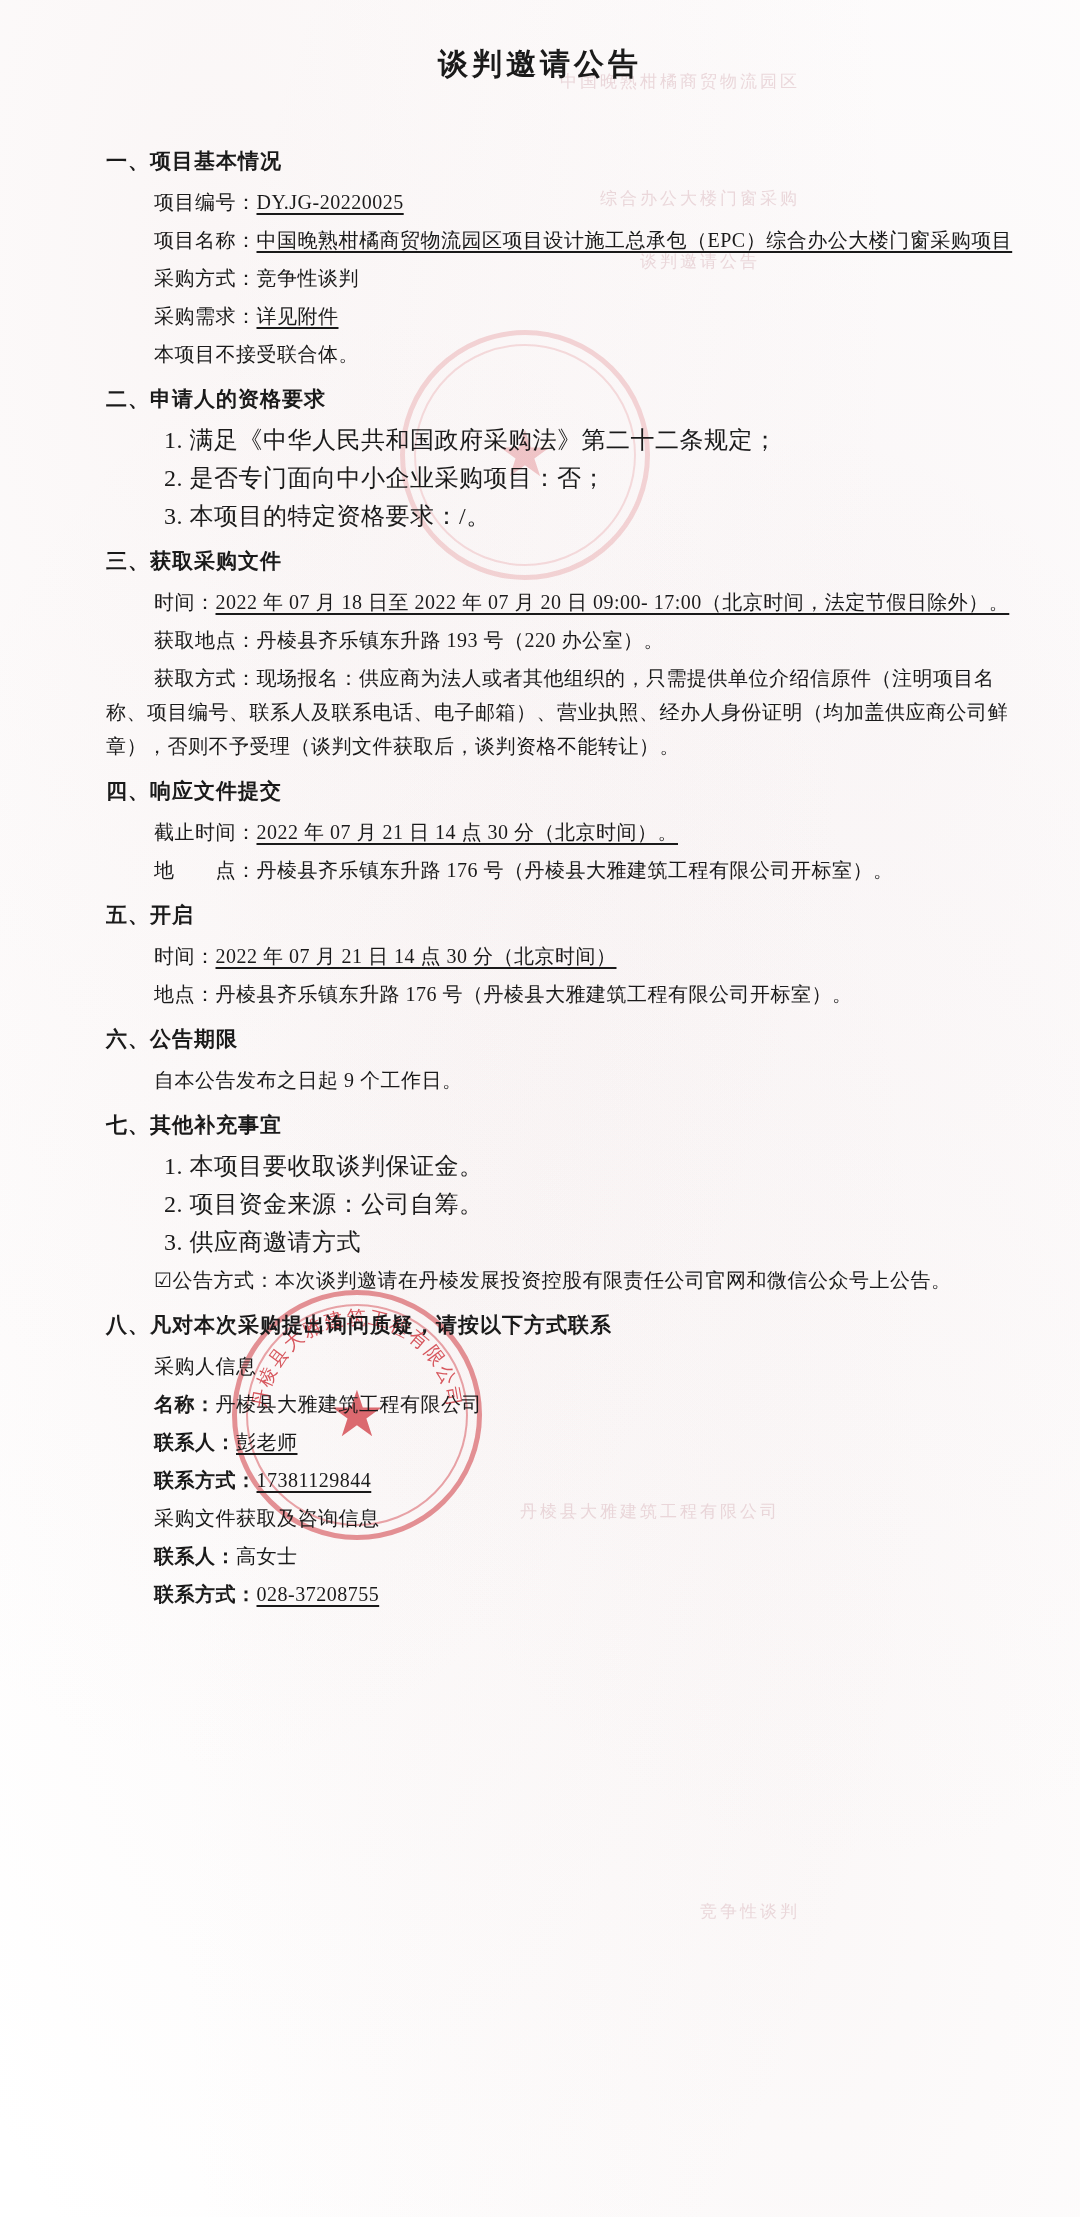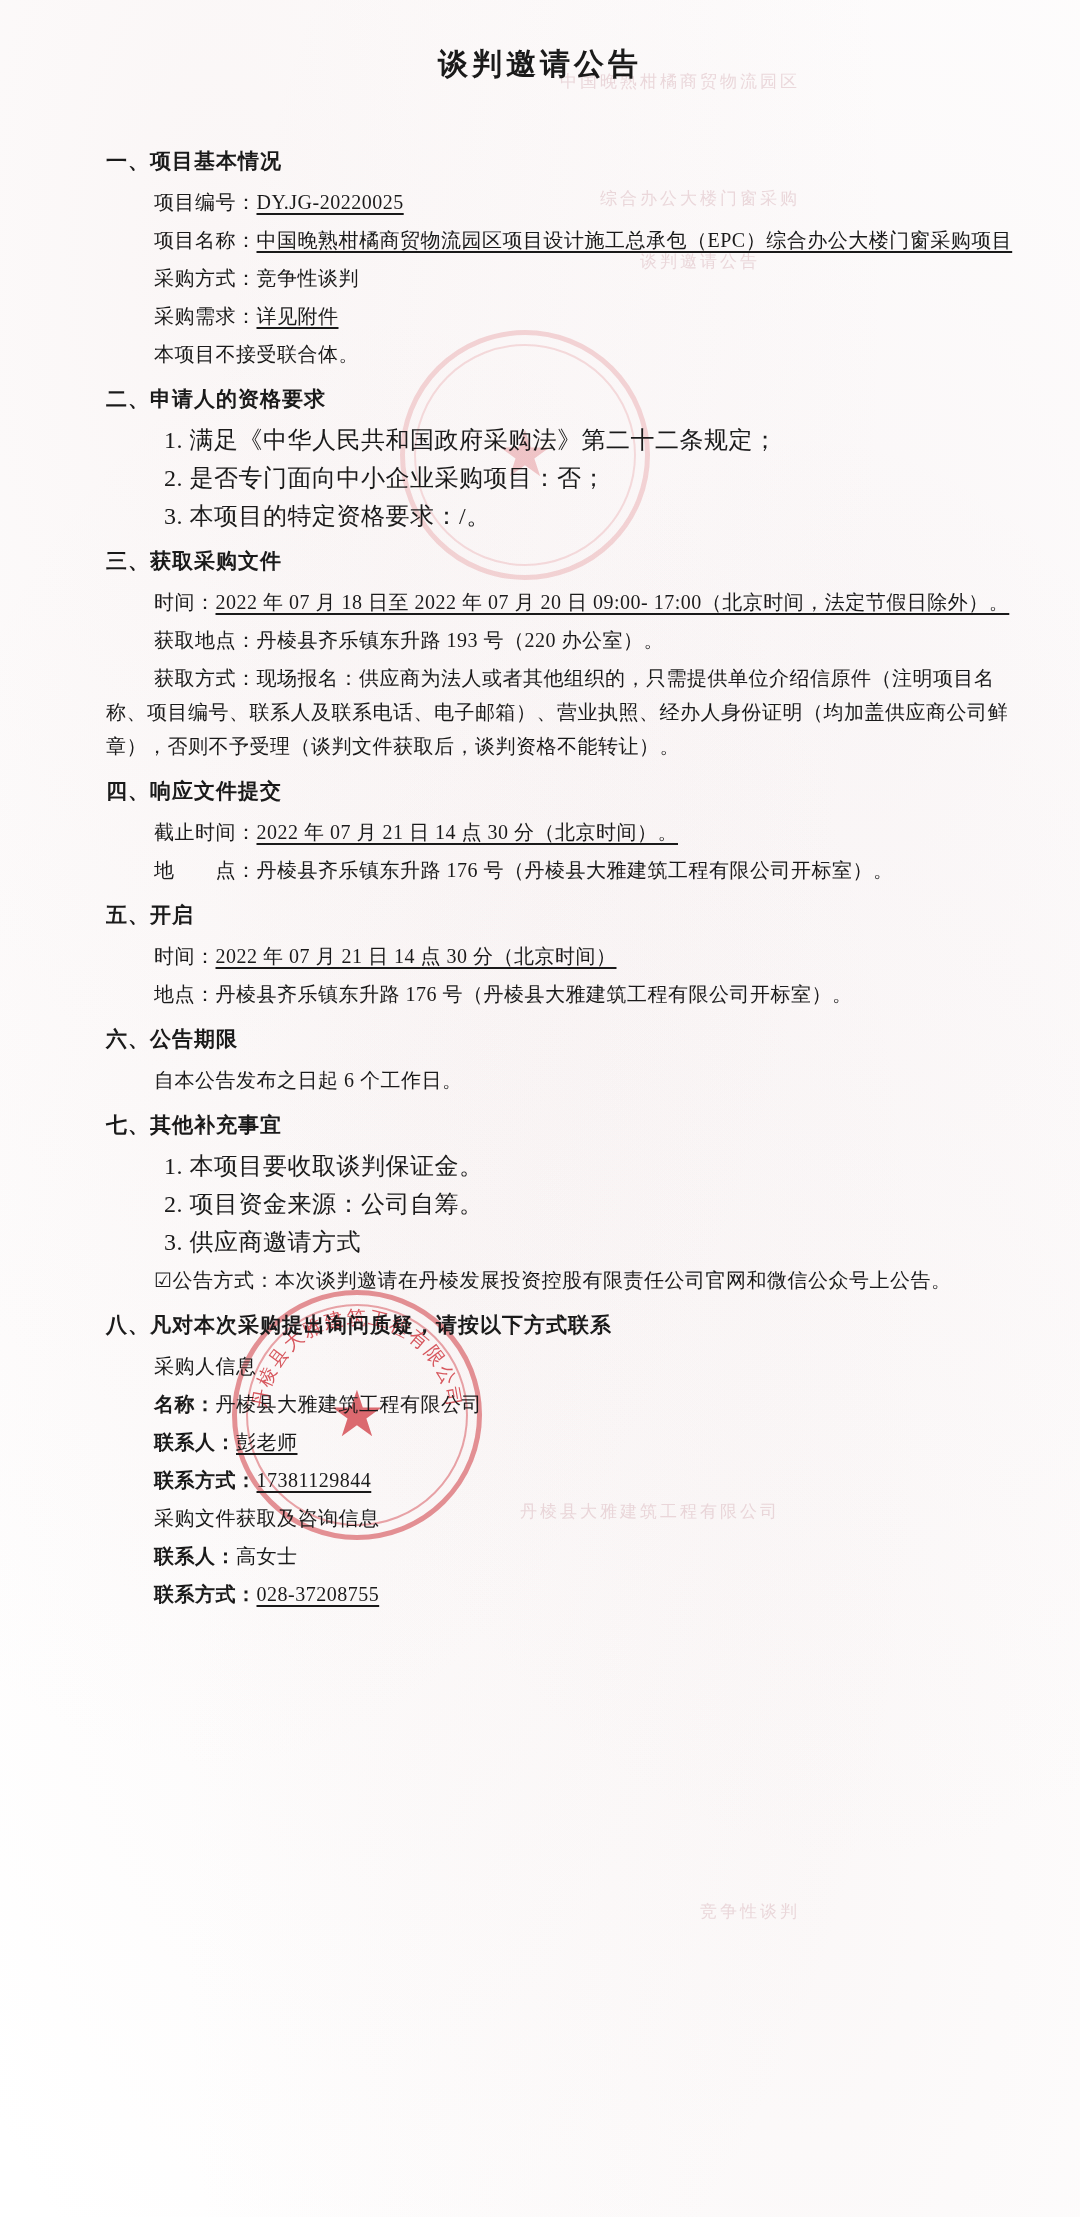--- a/index.html
+++ b/index.html
@@ -215,21 +215,21 @@
     <div class="para flow">
       <span>时间：</span><span class="u">2022 年 07 月 21 日 14 点 30 分（北京时间）</span>
     </div>
     <div class="para flow">
       <span>地点：</span><span>丹棱县齐乐镇东升路 176 号（丹棱县大雅建筑工程有限公司开标室）。</span>
     </div>
   </div>
 
   <div class="section">
     <div class="sec-head">六、公告期限</div>
-    <div class="para flow">自本公告发布之日起 6 个工作日。</div>
+    <div class="para flow">自本公告发布之日起 9 个工作日。</div>
   </div>
 
   <div class="section">
     <div class="sec-head">七、其他补充事宜</div>
     <div class="num-item">1. 本项目要收取谈判保证金。</div>
     <div class="num-item">2. 项目资金来源：公司自筹。</div>
     <div class="num-item">3. 供应商邀请方式</div>
     <div class="para flow">☑公告方式：本次谈判邀请在丹棱发展投资控股有限责任公司官网和微信公众号上公告。</div>
   </div>
 

